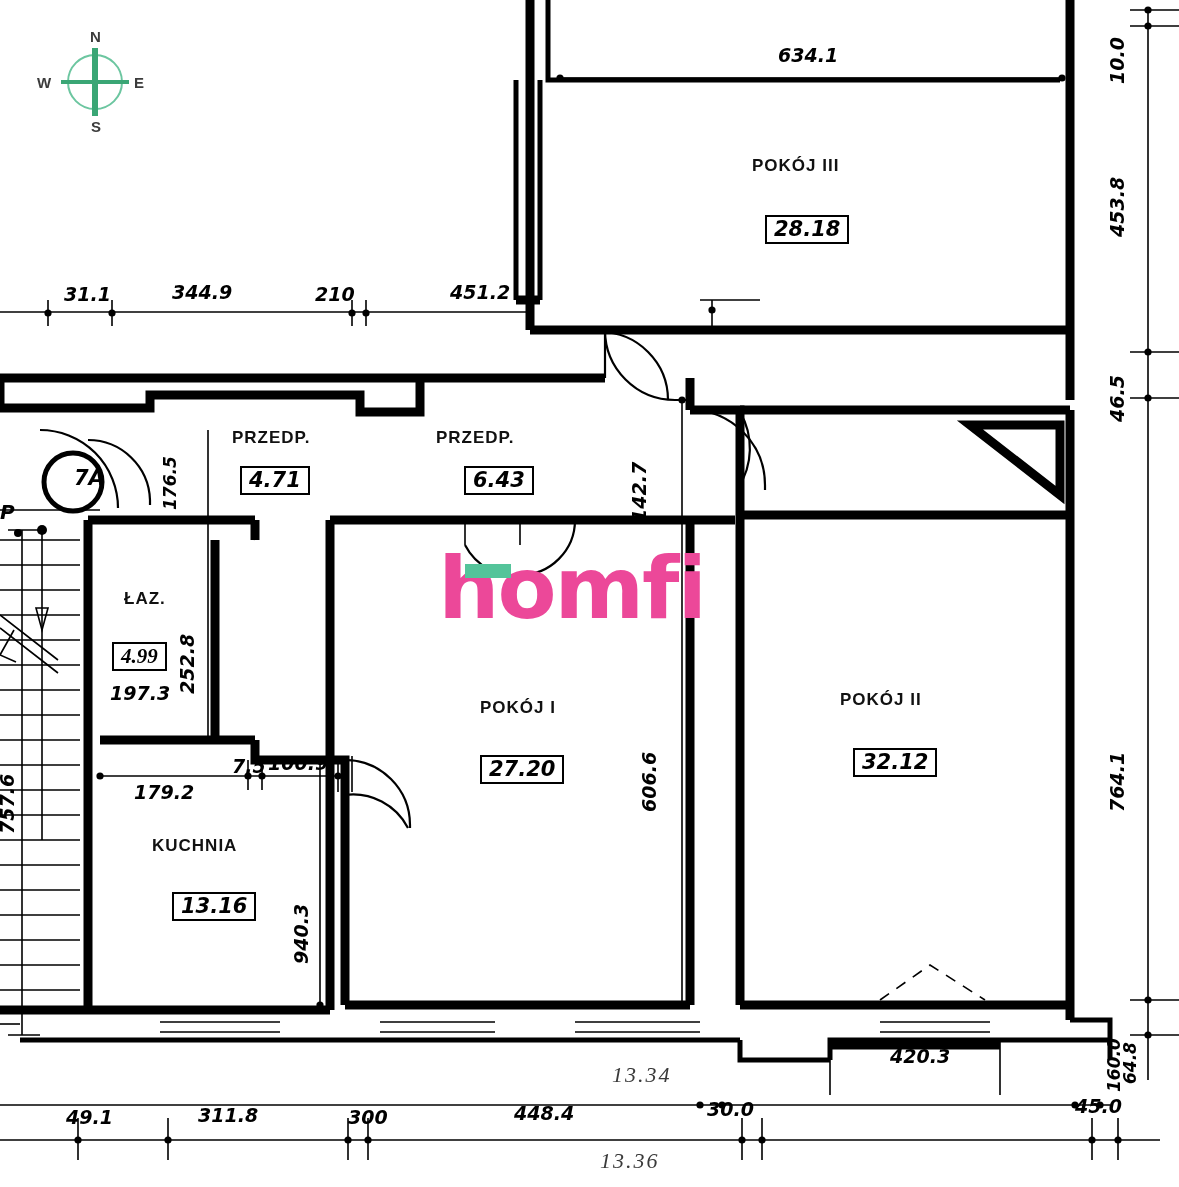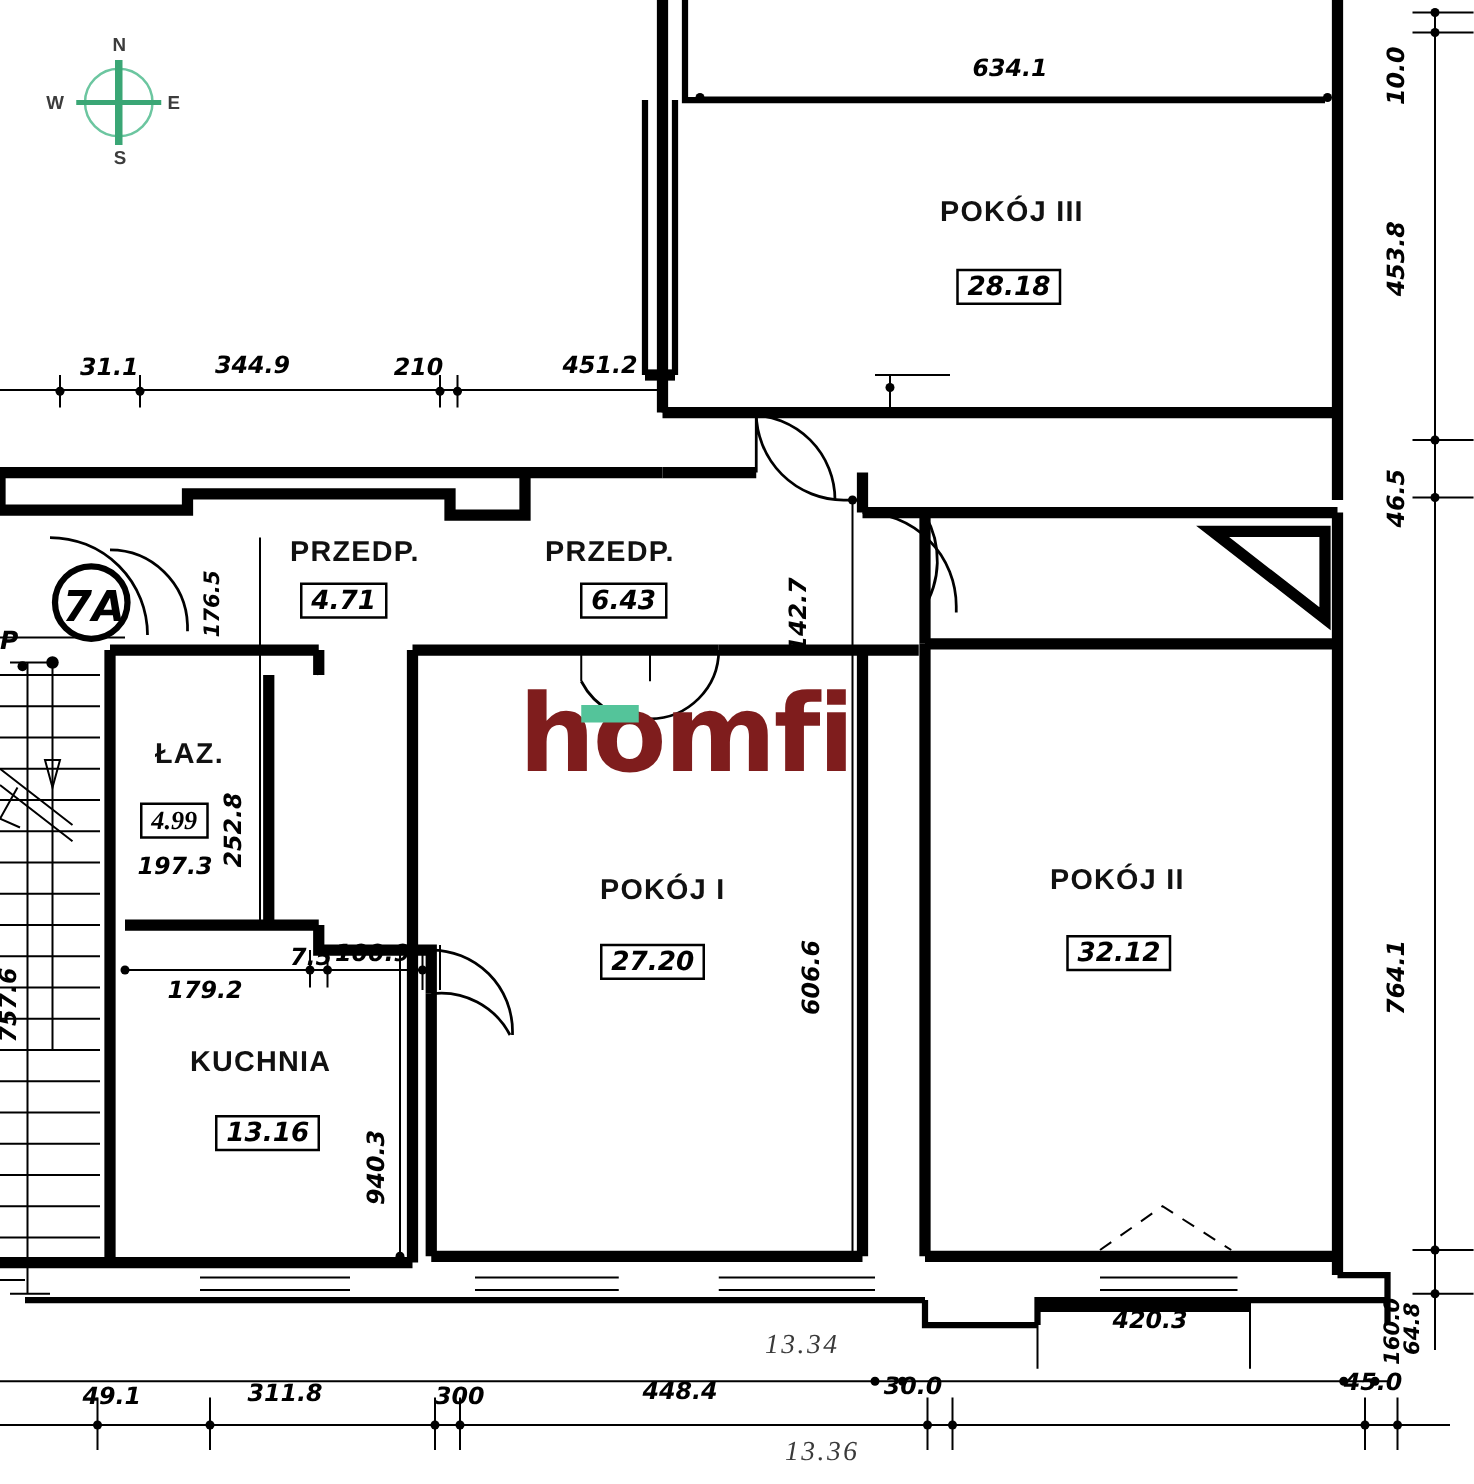--- a/index.html
+++ b/index.html
@@ -1,35 +1,35 @@
 <!DOCTYPE html>
 <html><head>
 <meta charset="utf-8">
 <style>
   html,body{margin:0;padding:0;background:#ffffff;}
   body{width:1179px;height:1187px;position:relative;overflow:hidden;
        font-family:"Liberation Sans",sans-serif;color:#000;}
   #plan{position:absolute;left:0;top:0;width:1179px;height:1187px;}
   .lbl{position:absolute;white-space:nowrap;}
-  .roomname{font-weight:bold;font-size:23px;letter-spacing:1px;color:#111;}
+  .roomname{font-weight:bold;font-size:17px;letter-spacing:1px;color:#111;}
   .areabox{border:2px solid #000;padding:1px 7px 2px 7px;font-size:21px;
            font-weight:bold;font-family:"DejaVu Sans",sans-serif;
            font-style:italic;line-height:1.05;}
   .dim{font-size:19px;font-weight:bold;font-style:italic;
        font-family:"DejaVu Sans",sans-serif;color:#000;}
   .dim.sm{font-size:17px;}
   .vdim{transform-origin:left bottom;}
   .plain{font-size:17px;font-weight:bold;font-style:italic;
          font-family:"DejaVu Sans",sans-serif;}
   .thin{font-family:"Liberation Serif",serif;font-size:22px;
         font-style:italic;color:#3a3a3a;font-weight:normal;
         letter-spacing:2px;}
   #watermark{position:absolute;left:415px;top:545px;width:290px;height:105px;}
   #wm-text{font-family:"DejaVu Sans",sans-serif;font-weight:bold;
-           font-size:86px;color:#7f1d1d;line-height:1;letter-spacing:-2px;}
+           font-size:86px;color:#ec4899;line-height:1;letter-spacing:-2px;text-align:right;}
   #wm-bar{position:absolute;left:50px;top:19px;width:46px;height:14px;
           background:#54c49a;}
   #compass{position:absolute;left:35px;top:22px;width:120px;height:120px;}
   .cletter{position:absolute;font-size:15px;font-weight:bold;color:#3c3c3c;
            font-family:"Liberation Sans",sans-serif;}
 </style>
 </head>
 <body>
 
 <svg id="plan" viewBox="0 0 1179 1187">
@@ -269,21 +269,21 @@
 <div class="lbl dim vdim sm" style="left:180px;top:490px;transform:rotate(-90deg);">176.5</div>
 <div class="lbl dim vdim" style="left:198px;top:672px;transform:rotate(-90deg);">252.8</div>
 <div class="lbl dim" style="left:110px;top:682px;">197.3</div>
 <div class="lbl dim" style="left:134px;top:733px;margin-top:48px;">179.2</div>
 <div class="lbl dim" style="left:232px;top:755px;">7.5</div>
 <div class="lbl dim" style="left:268px;top:752px;">100.9</div>
 <div class="lbl dim vdim" style="left:312px;top:942px;transform:rotate(-90deg);">940.3</div>
 <div class="lbl dim vdim" style="left:650px;top:500px;transform:rotate(-90deg);">142.7</div>
 <div class="lbl dim vdim" style="left:660px;top:790px;transform:rotate(-90deg);">606.6</div>
 
-<div class="lbl plain" style="left:50px;top:466px;font-size:34px;">7A</div>
+<div class="lbl plain" style="left:74px;top:466px;font-size:21px;">7A</div>
 <div class="lbl plain" style="left:0px;top:500px;font-size:20px;">P</div>
 <div class="lbl thin" style="left:612px;top:1062px;">13.34</div>
-<div class="lbl thin" style="left:628px;top:1148px;">13.36</div>
+<div class="lbl thin" style="left:600px;top:1148px;">13.36</div>
 
 <div id="watermark">
   <div id="wm-bar"></div>
   <div id="wm-text">homfi</div>
 </div>
 
 </body></html>

